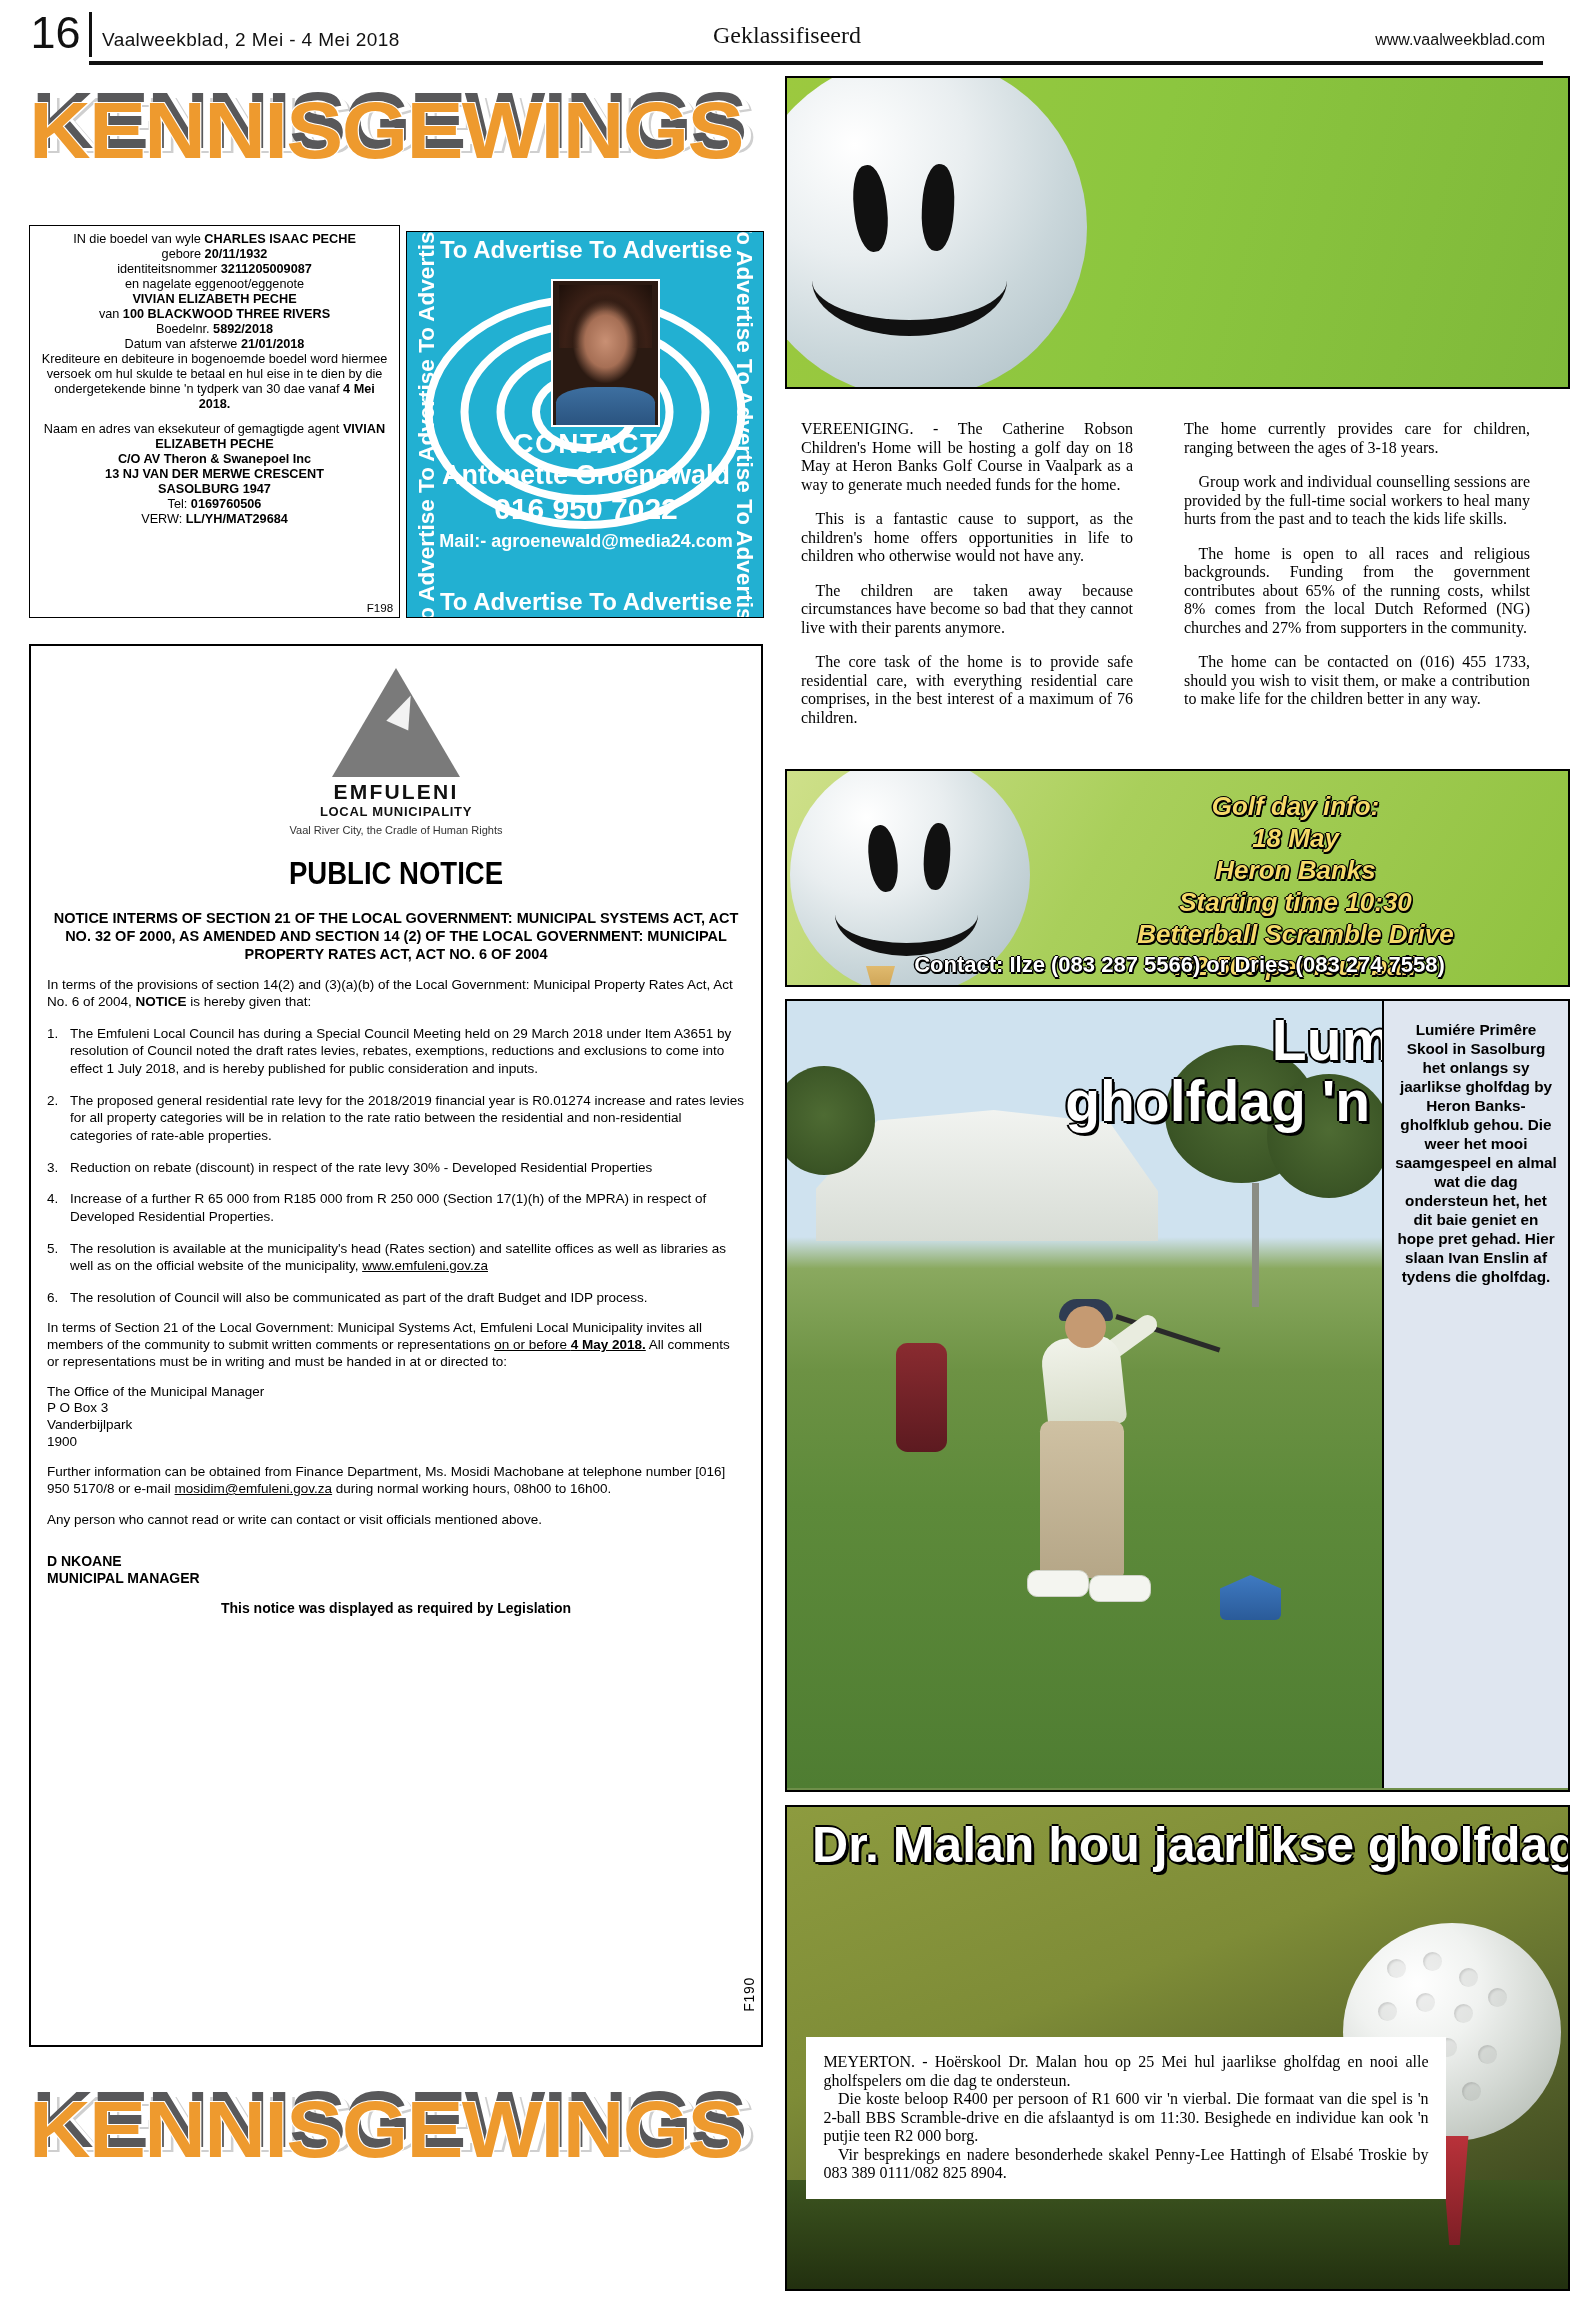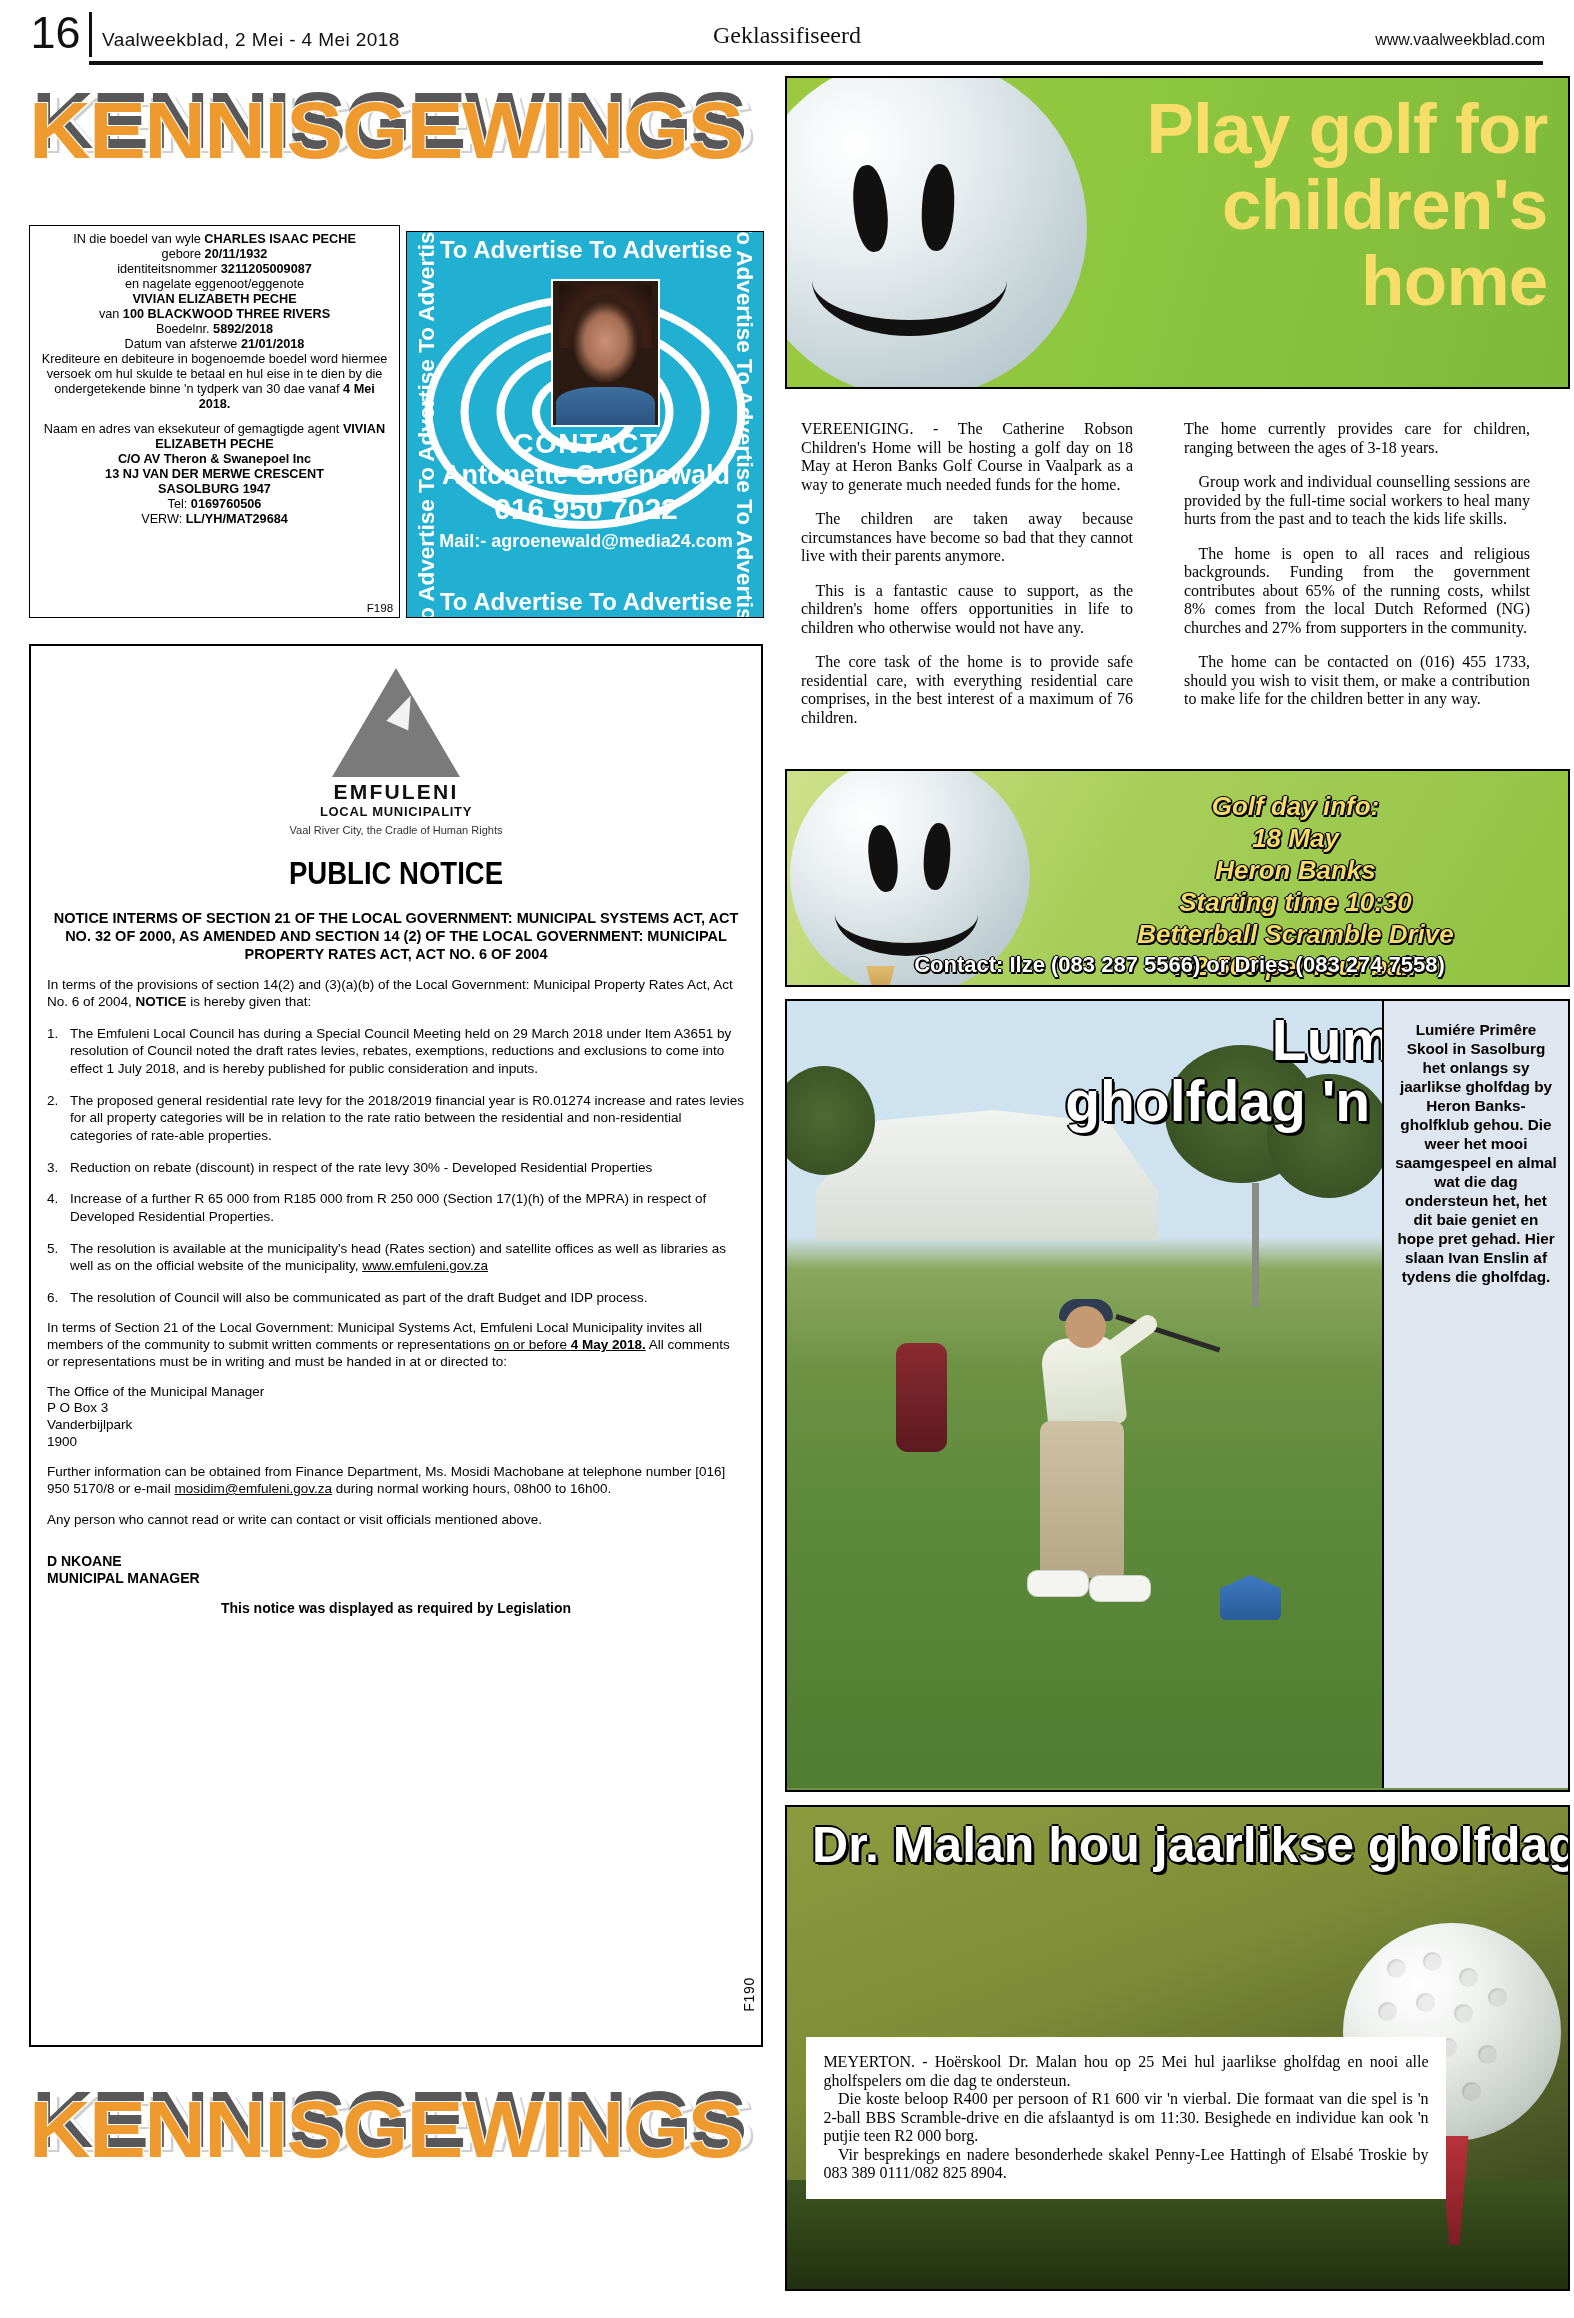--- a/index.html
+++ b/index.html
@@ -277,27 +277,26 @@
   <div id="pn-legis">This notice was displayed as required by Legislation</div>
   <div id="pn-code">F190</div>
 </div>
 
 <div class="blk" id="golf-banner">
   <div class="gball" id="banner-ball">
     <div class="eye e1"></div>
     <div class="eye e2"></div>
     <div class="mouth"></div>
   </div>
-  <div id="banner-title">Play golf for children's home</div>
 </div>
 
 <div class="blk serif-col" id="art1-col1">
   <p class="first">VEREENIGING. - The Catherine Robson Children's Home will be hosting a golf day on 18 May at Heron Banks Golf Course in Vaalpark as a way to generate much needed funds for the home.</p>
+  <p>This is a fantastic cause to support, as the children's home offers opportunities in life to children who otherwise would not have any.</p>
   <p>The children are taken away because circumstances have become so bad that they cannot live with their parents anymore.</p>
-  <p>This is a fantastic cause to support, as the children's home offers opportunities in life to children who otherwise would not have any.</p>
   <p>The core task of the home is to provide safe residential care, with everything residential care comprises, in the best interest of a maximum of 76 children.</p>
 </div>
 <div class="blk serif-col" id="art1-col2">
   <p class="first">The home currently provides care for children, ranging between the ages of 3-18 years.</p>
   <p>Group work and individual counselling sessions are provided by the full-time social workers to heal many hurts from the past and to teach the kids life skills.</p>
   <p>The home is open to all races and religious backgrounds. Funding from the government contributes about 65% of the running costs, whilst 8% comes from the local Dutch Reformed (NG) churches and 27% from supporters in the community.</p>
   <p>The home can be contacted on (016) 455 1733, should you wish to visit them, or make a contribution to make life for the children better in any way.</p>
 </div>
 
 <div class="blk" id="golf-info">

